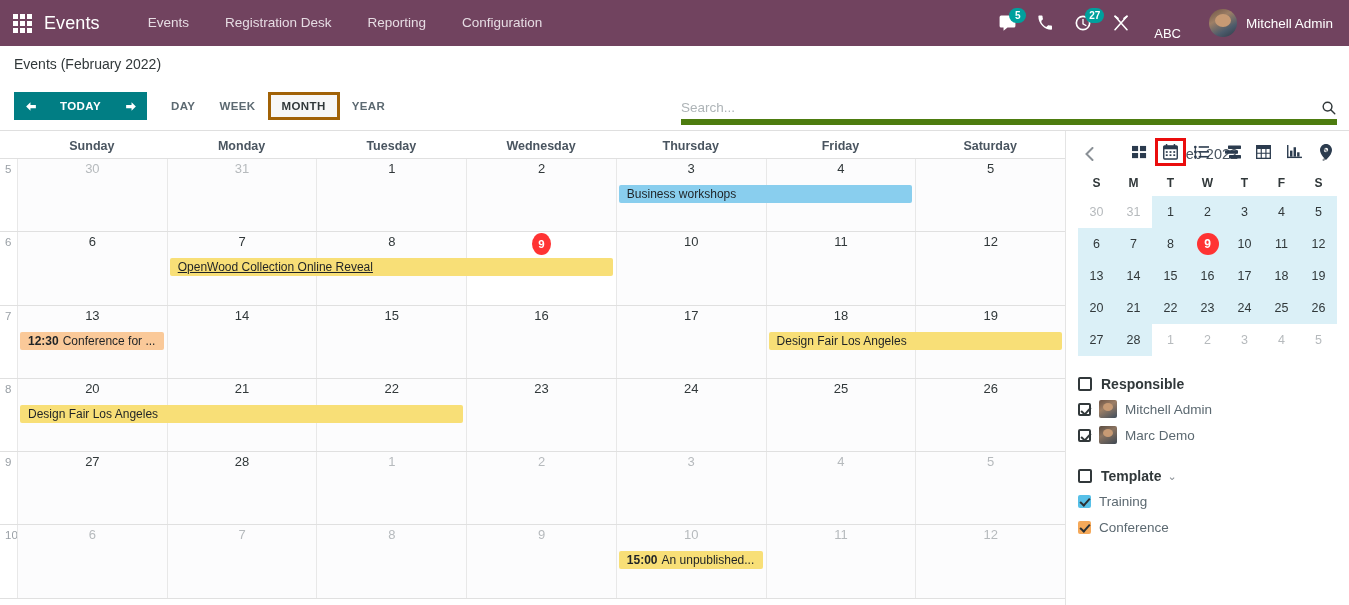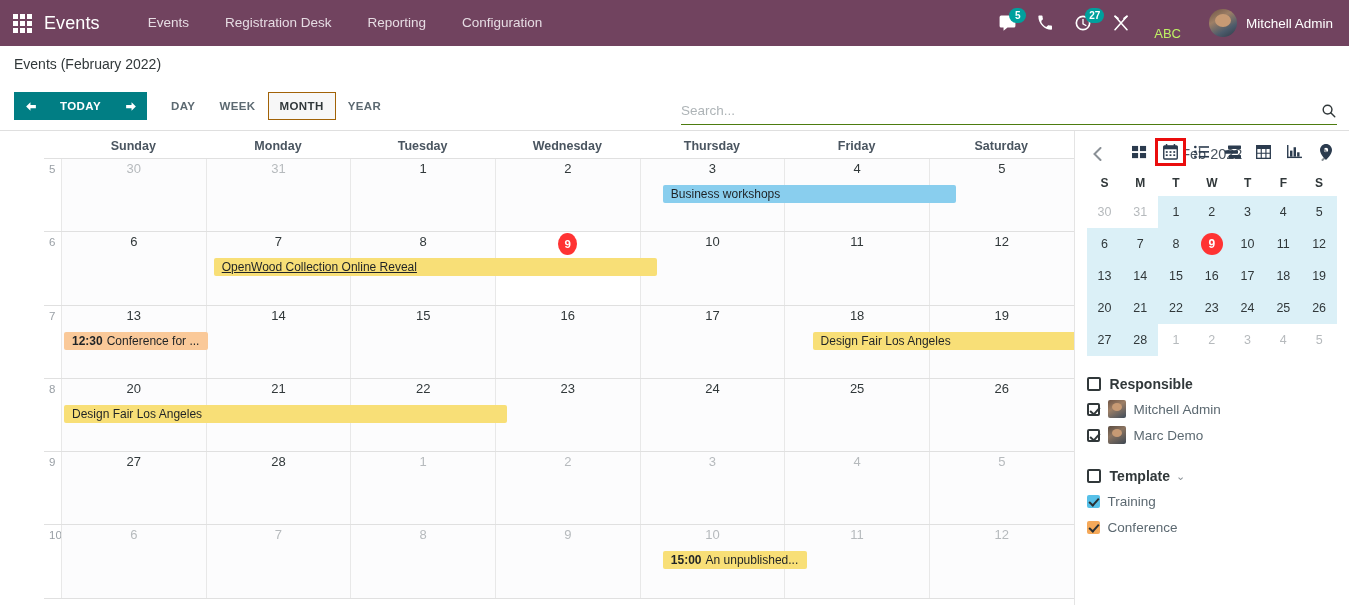--- a/index.html
+++ b/index.html
@@ -44,21 +44,21 @@
     display: flex; align-items: center; justify-content: center;
     cursor: pointer; color: #fff;
   }
   .badge {
     position: absolute; top: 8px; left: 21px;
     background: #00a09d; color: #fff;
     border-radius: 9px; font-size: 10px; font-weight: bold;
     min-width: 17px; height: 15px; line-height: 15px;
     text-align: center; padding: 0 4px;
   }
-  .nav-text { font-size: 13px; color: #bef264; padding: 0 14px; cursor: pointer; margin-top: 20px; }
+  .nav-text { font-size: 13px; color: #ffffff; padding: 0 14px; cursor: pointer; margin-top: 20px; }
   .user-box { display: flex; align-items: center; padding: 0 8px 0 14px; cursor: pointer; }
   .avatar-img {
     width: 28px; height: 28px; border-radius: 50%;
     background: linear-gradient(150deg,#6d5344 0%,#9d7f66 35%,#4c5b6b 70%,#2e3a46 100%);
     display: block; position: relative; overflow: hidden; flex: none;
   }
   .avatar-img::after {
     content: ""; position: absolute; left: 6px; top: 5px;
     width: 16px; height: 13px; border-radius: 50%;
     background: #c79a74;
@@ -87,25 +87,25 @@
     font-size: 11.5px; font-weight: bold; letter-spacing: .4px;
   }
   .scale-btns { display: flex; align-items: flex-end; margin-left: 12px; }
   .scale-btn {
     background: transparent; border: 1px solid transparent;
     color: #5c6971; font-size: 11.5px; font-weight: bold;
     letter-spacing: .4px; height: 28px; padding: 0 11px;
     cursor: pointer; display: flex; align-items: center;
   }
   .scale-btn.active {
-    background: #f7f7f7; border: 1px solid #a16207; color: #31383a;
+    background: #f7f7f7; border: 3px solid #a16207; color: #31383a;
   }
   .search-area {
     position: absolute; left: 681px; top: 50px;
-    width: 656px; border-bottom: 1px solid #4d7c0f;
+    width: 656px; border-bottom: 6px solid #4d7c0f;
     height: 29px; display: flex; align-items: center;
   }
   .search-input {
     border: none; outline: none; background: transparent;
     font-size: 13.5px; color: #31383a; flex: 1;
     font-family: "Liberation Sans", sans-serif;
   }
   .search-input::placeholder { color: #aeb4b7; }
   .search-icon-btn {
     width: 18px; height: 18px; cursor: pointer; color: #31383a;
@@ -131,21 +131,20 @@
     cursor: pointer; color: #31383a;
   }
   .view-btn.active {
     border: 3px solid #ea0d0d; background: #fff;
   }
 
   
   .main {
     display: flex; height: 474px; width: 1349px;
     background: #fff;
-    padding-left: 44px;
   }
   .calendar-wrap {
     width: 1065px; height: 474px; position: relative;
     background: #fff; overflow: hidden;
   }
   .cal-header {
     display: flex; height: 27px; align-items: flex-end;
     padding-left: 17px;
   }
   .cal-header .dow {

